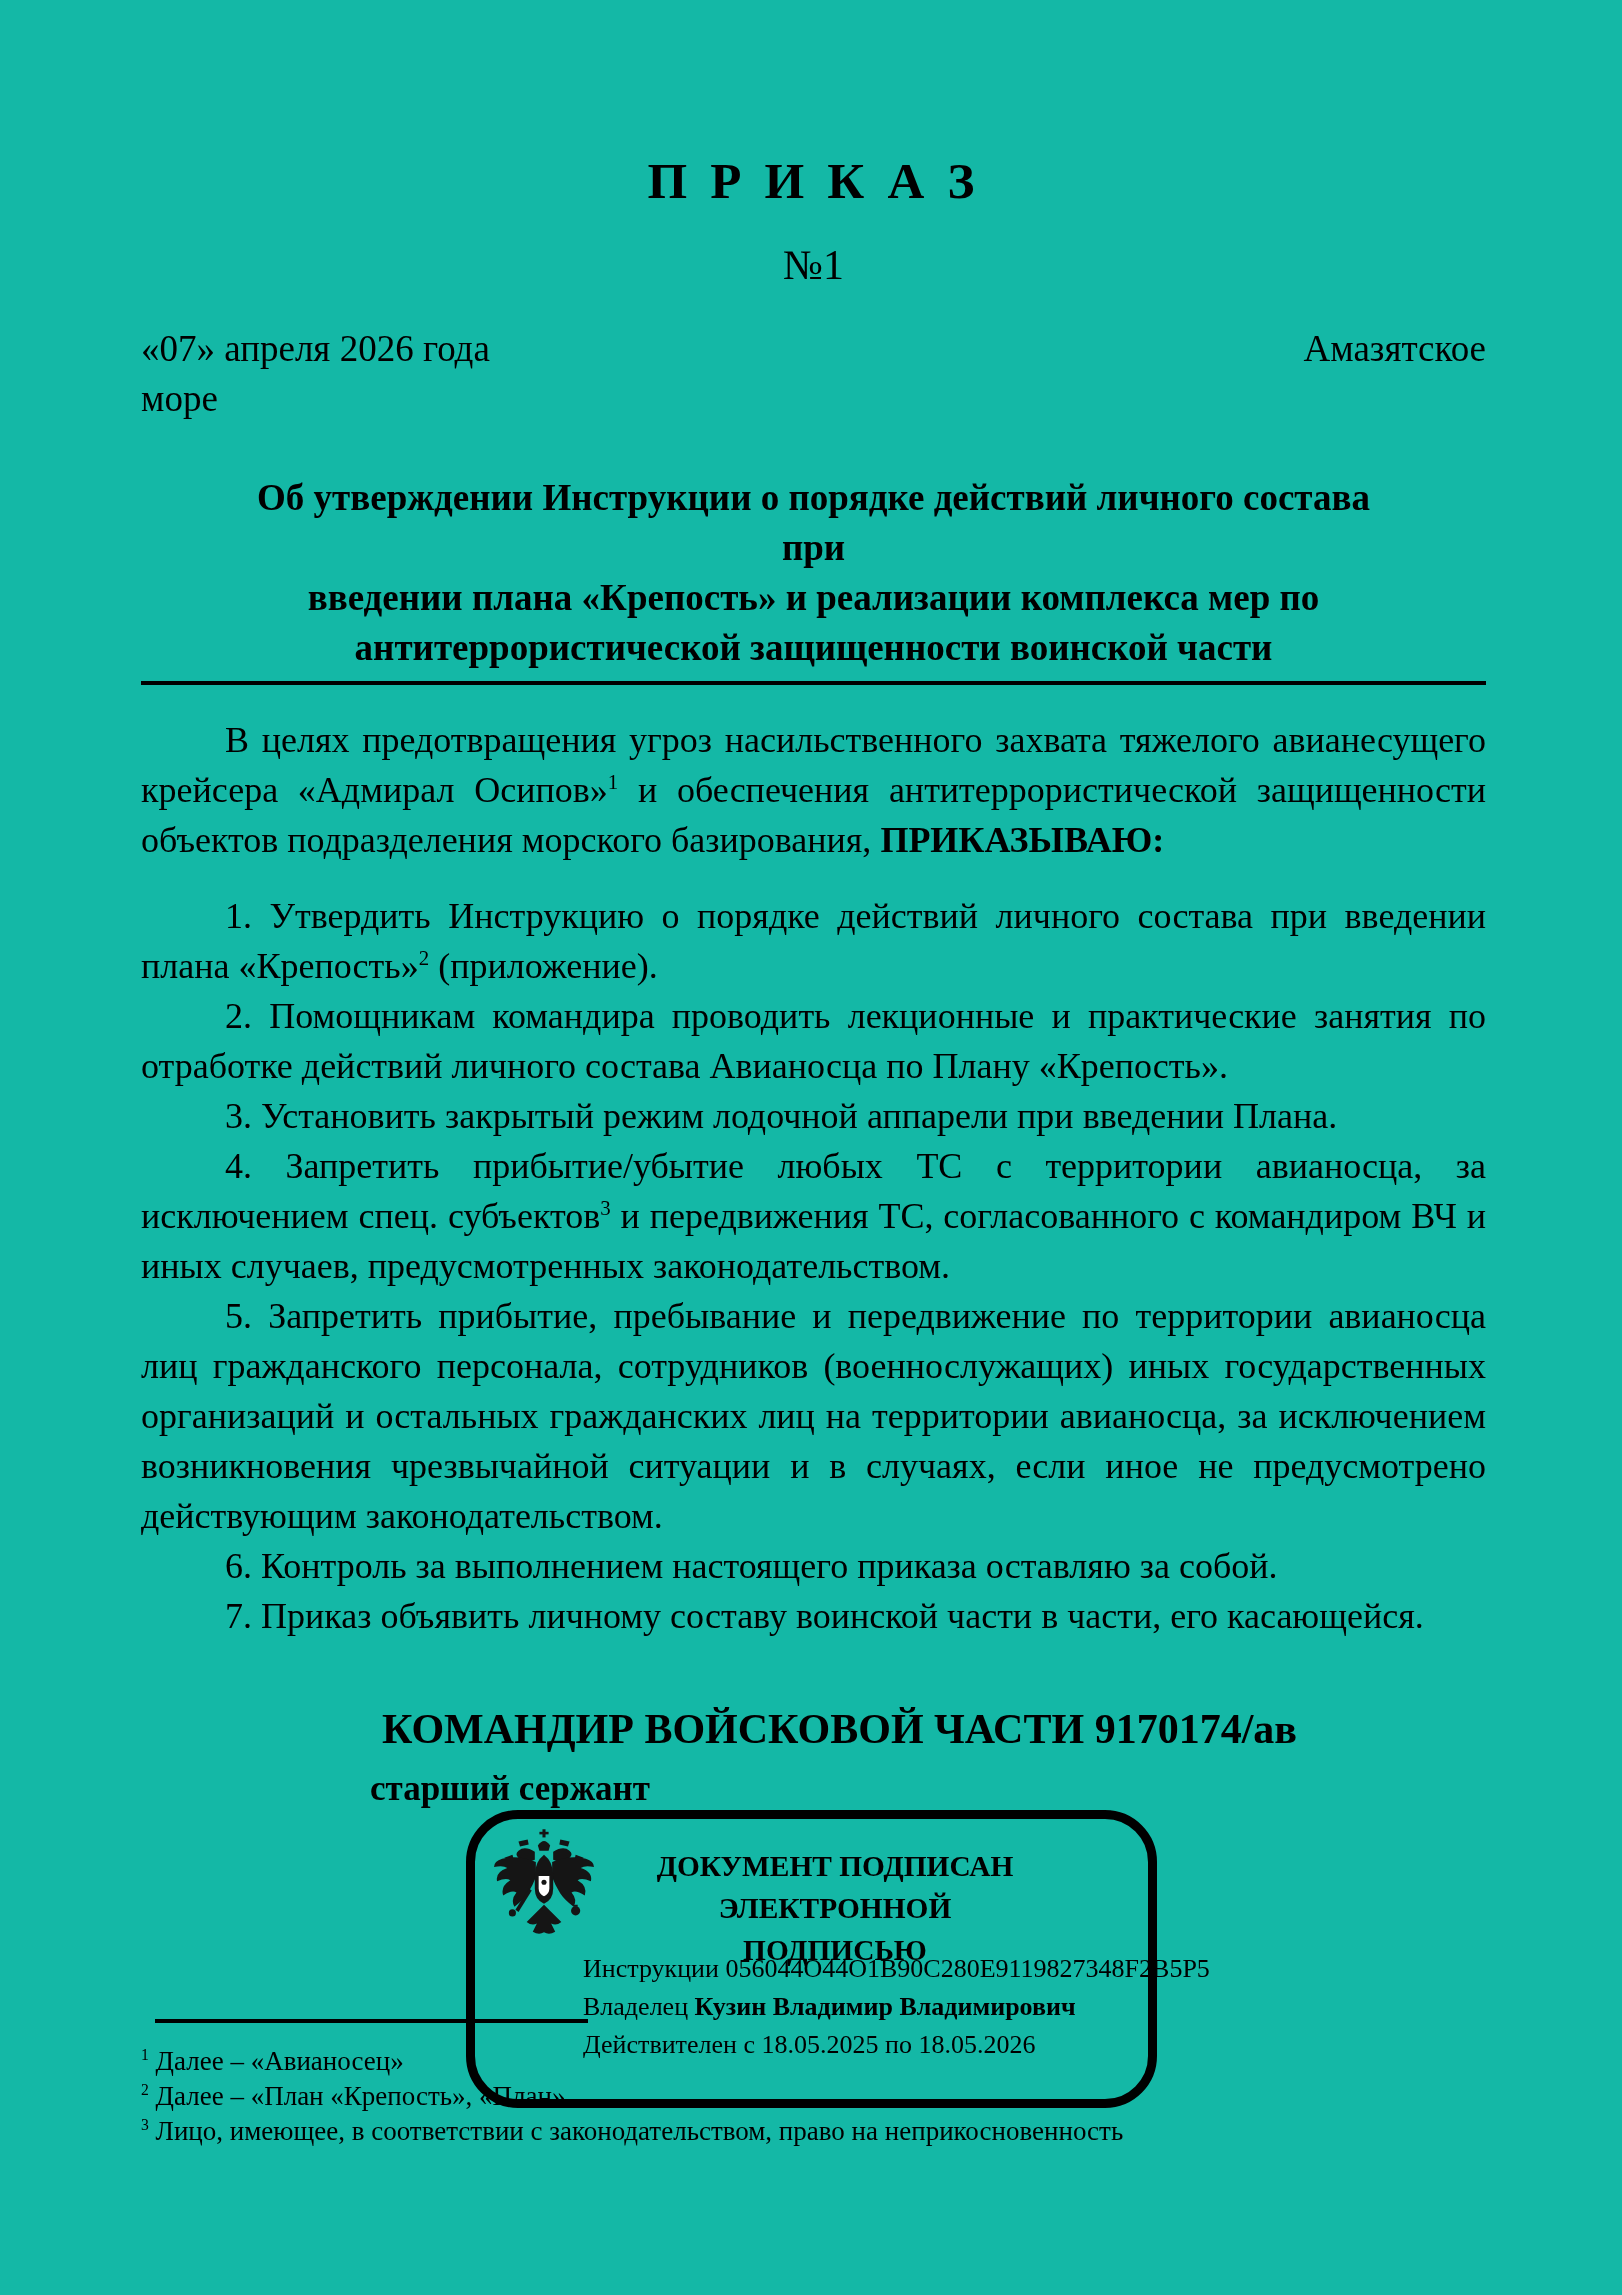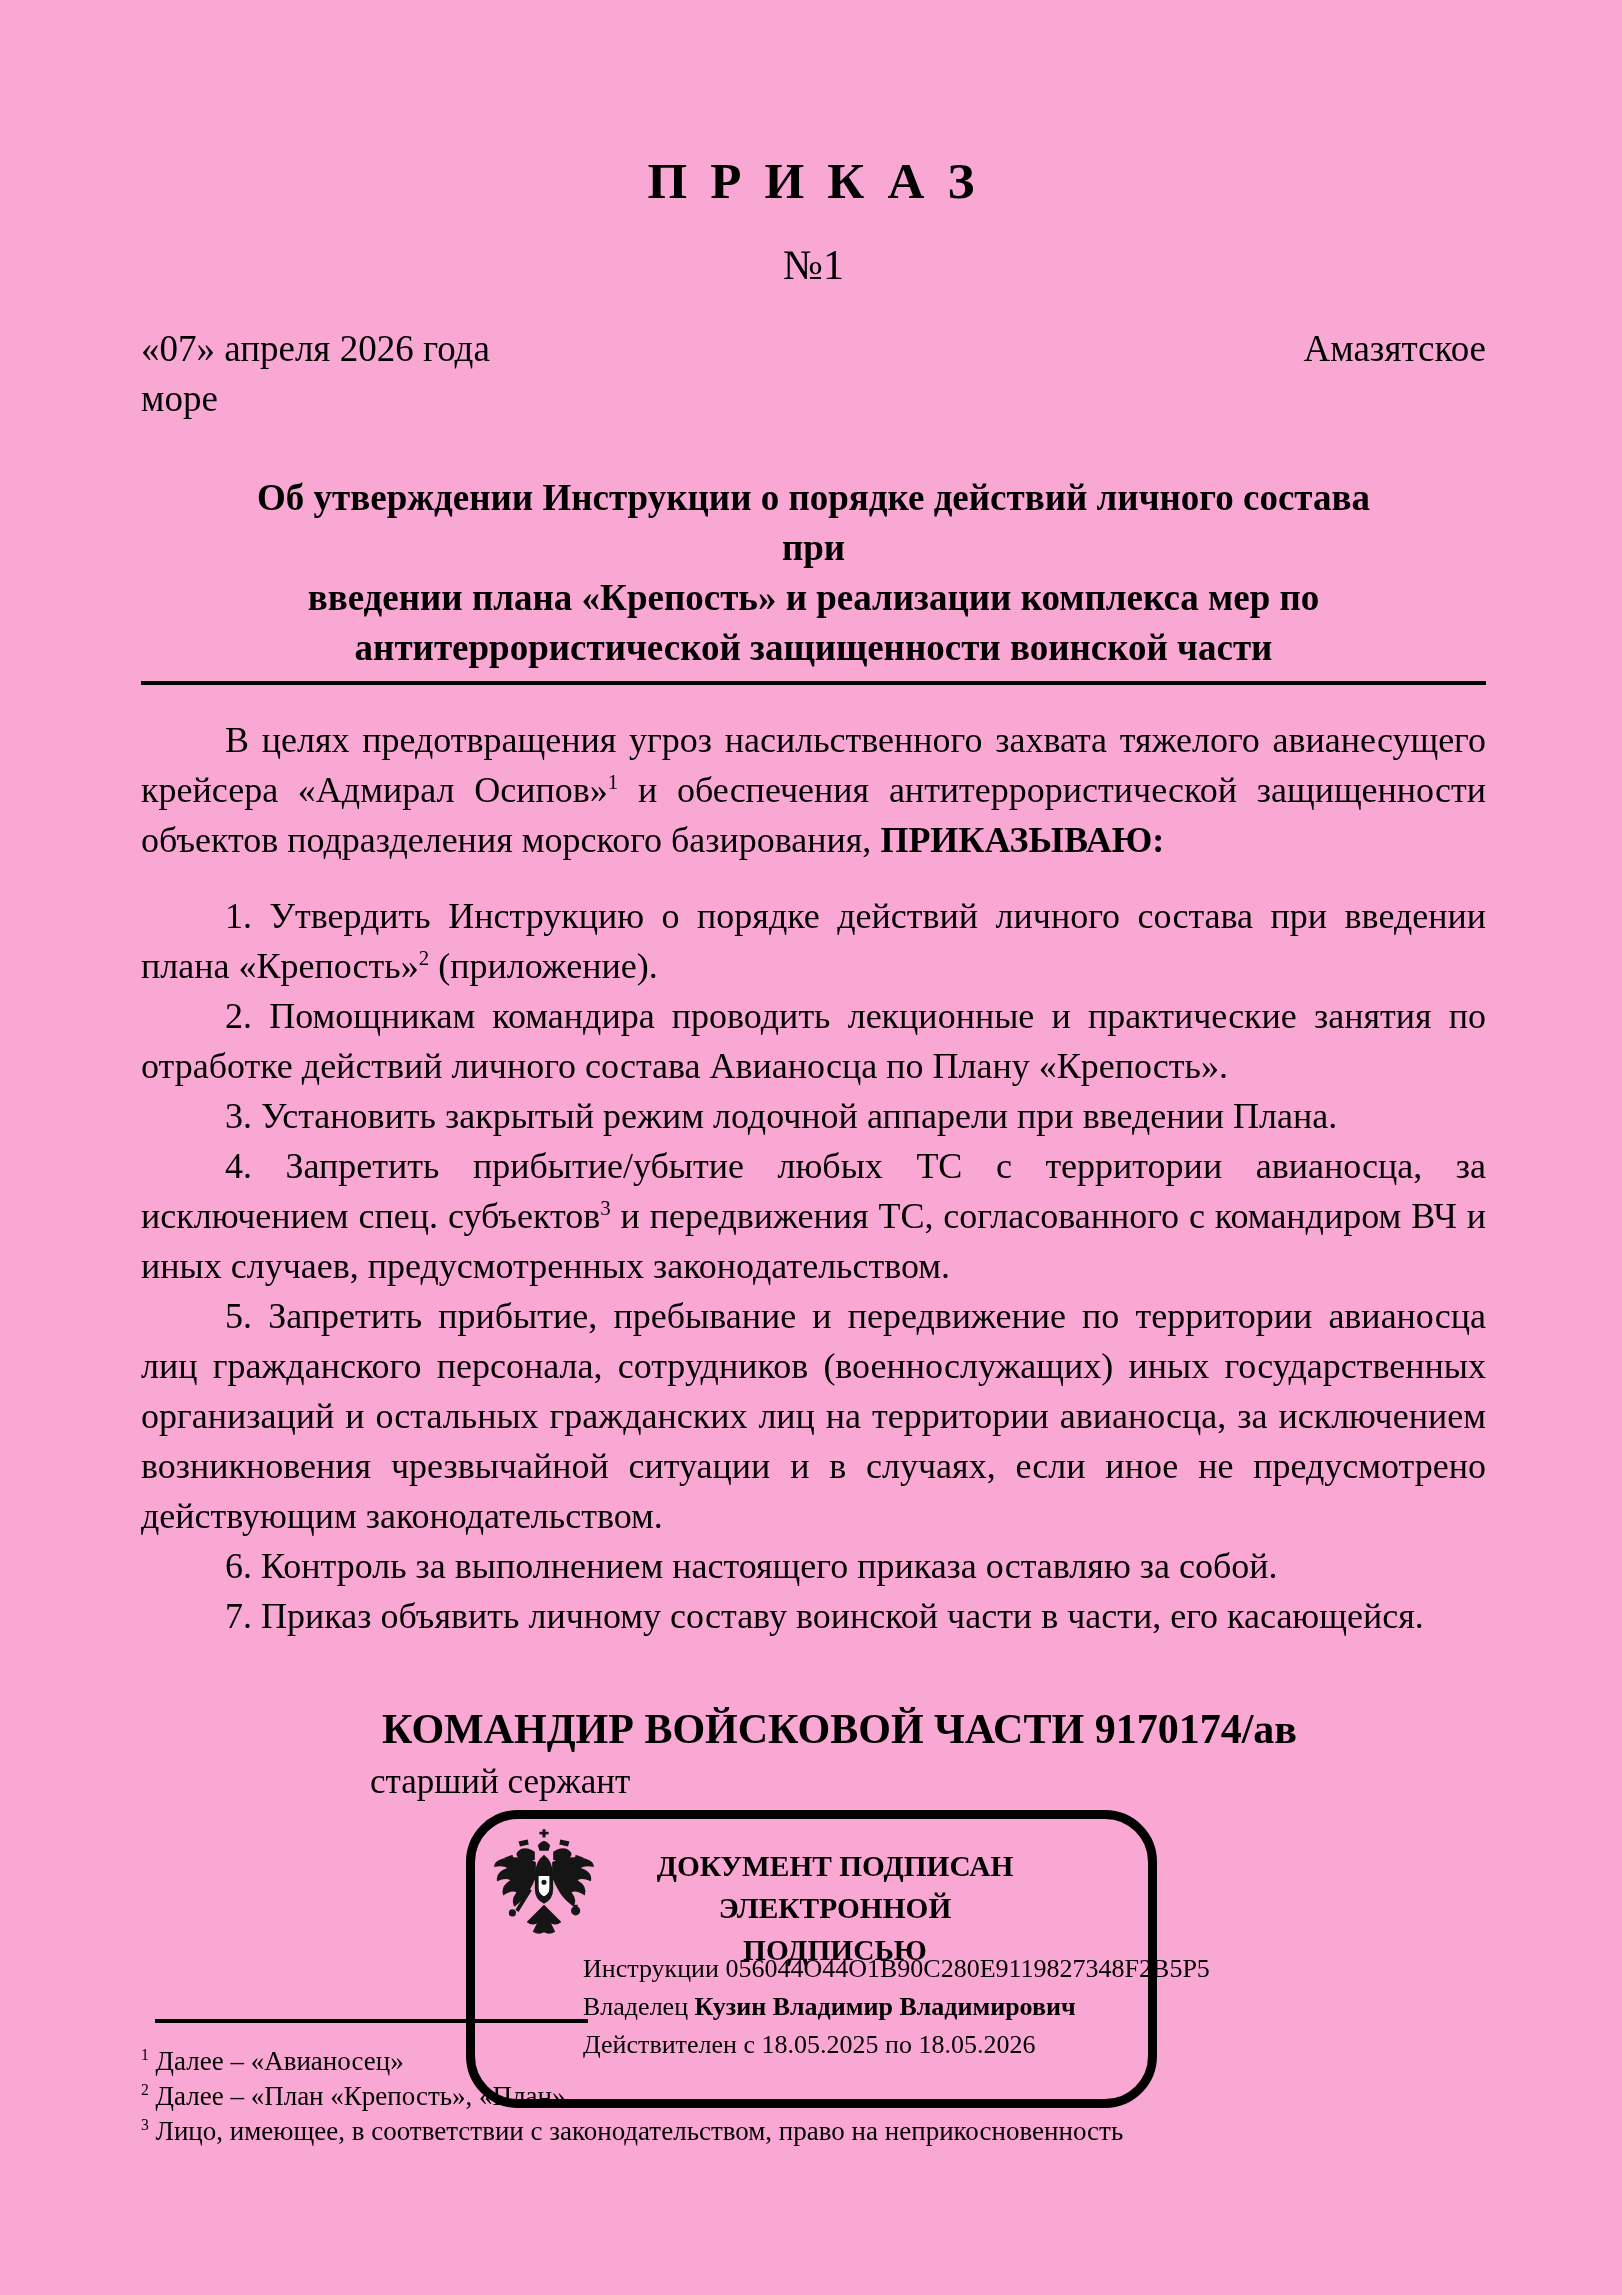--- a/index.html
+++ b/index.html
@@ -1,19 +1,19 @@
 <!DOCTYPE html>
 <html style="font-size:10.5px"><head>
 <meta charset="utf-8">
 <style>
   html,body{margin:0;padding:0;background:#888;}
   .page{
     position:relative;
     width:1623px;height:2295px;
-    background:#f9a8d4;
+    background:#14b8a6;
     color:#000;
     font-family:"Liberation Serif","DejaVu Serif",serif;
     overflow:hidden;
   }
   .content{position:absolute;left:141px;top:0;width:1345px;}
   .doc-title{
     margin-top:154px;text-align:center;
     font-weight:bold;font-size:51px;line-height:55px;letter-spacing:5.2px;
   }
   .doc-subtitle{margin-top:17px;text-align:center;font-weight:bold;font-size:43px;line-height:47px;}
@@ -26,21 +26,21 @@
   }
   .rule{margin-top:7.9px;height:3.9px;background:#000;}
   p.body{
     margin:0;font-size:36px;line-height:50px;
     text-align:justify;text-indent:84px;
   }
   p.preamble{margin-top:30px;margin-bottom:26px;}
   p.body sup,.fn sup{font-size:0.58em;line-height:0;vertical-align:super;}
   .order-word{font-weight:bold;}
   .sig1{margin-top:65px;margin-left:241px;font-size:42px;line-height:47px;font-weight:bold;white-space:nowrap;}
-  .sig2{margin-top:9px;margin-left:229px;font-size:35px;line-height:39px;font-weight:normal;}
+  .sig2{margin-top:16px;margin-left:229px;font-size:35px;line-height:39px;font-weight:bold;}
   .stamp{
     position:absolute;left:466px;top:1810px;width:691px;height:298px;
     border:9.8px solid #000;border-radius:52px;box-sizing:border-box;
     background:transparent;
   }
   .eagle{position:absolute;left:18.3px;top:9.2px;width:102px;height:128px;}
   .stamp-title{
     position:absolute;left:157px;top:26px;width:406px;text-align:center;
     font-weight:bold;font-size:29.4px;line-height:42px;
   }

